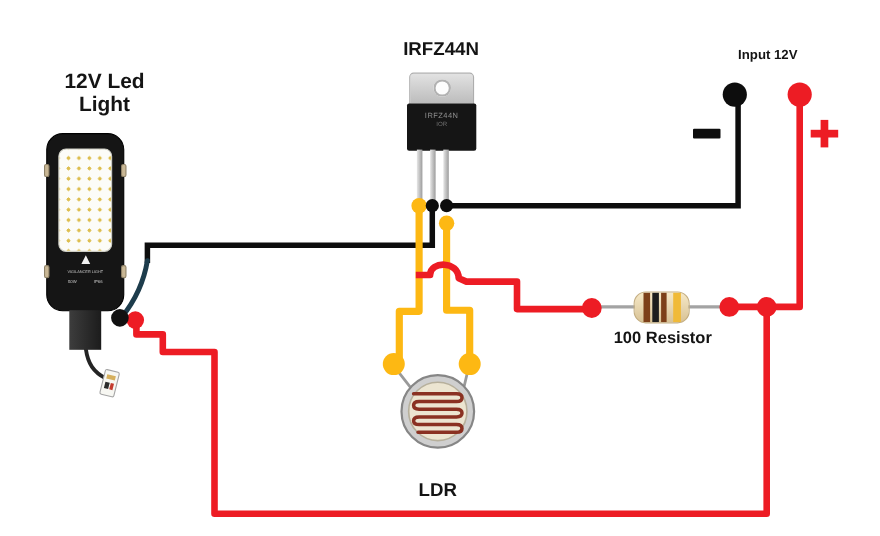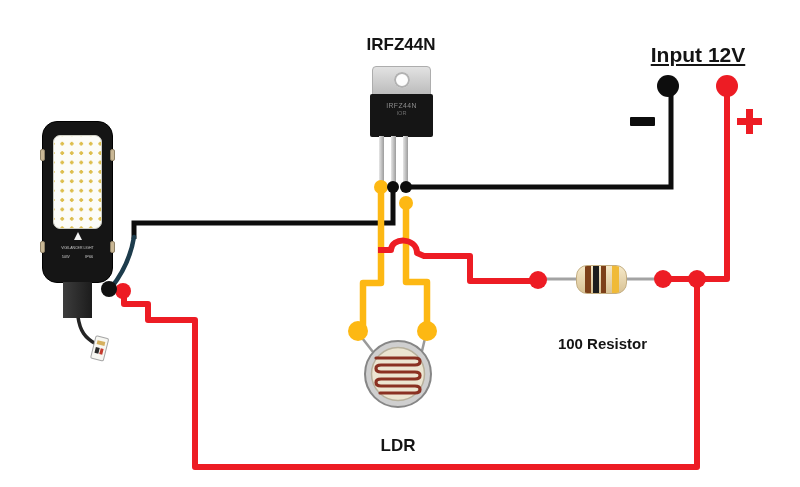--- a/index.html
+++ b/index.html
@@ -7,22 +7,22 @@
           font-family:"Liberation Sans",sans-serif;}
   .abs{position:absolute;}
   svg.layer{position:absolute;left:0;top:0;pointer-events:none;}
   #wires{z-index:1;}
   #nodes{z-index:3;}
   .comp{z-index:2;}
 
   .lbl{position:absolute;z-index:2;font-weight:bold;color:#141414;text-align:center;}
   .lbl-led{left:30px;top:64px;width:130px;font-size:19px;line-height:21px;}
   .lbl-mosfet{left:341px;top:35px;width:120px;font-size:17px;}
-  .lbl-input{left:640px;top:43px;width:116px;font-size:21px;text-decoration:underline;}
-  .lbl-resistor{left:540px;top:299px;width:125px;font-size:15px;margin-top:36px;}
+  .lbl-input{left:640px;top:43px;width:116px;font-size:12px;}
+  .lbl-resistor{left:540px;top:299px;width:125px;font-size:15px;}
   .lbl-ldr{left:359px;top:436px;width:78px;font-size:17px;}
 
   
   .lamp{left:42px;top:121px;width:71px;height:162px;background:#151515;border-radius:15px;
         border:1px solid #000;box-sizing:border-box;}
   .lamp-panel{left:10px;top:13px;width:49px;height:94px;background-color:#fcfcf8;
         border-radius:7px;border:1px solid #cfcfc5;box-sizing:border-box;
         background-image:radial-gradient(circle,#ddbe4e 1.6px,rgba(0,0,0,0) 1.9px);
         background-size:9.5px 9.4px;background-position:3.5px 3px;}
   .lamp-logo{left:50%;top:110px;margin-left:-4px;width:0;height:0;
@@ -95,20 +95,24 @@
 
     <path d="M 381 186 V 283 H 363 V 331" stroke="#fdb813" stroke-width="6.5" fill="none" stroke-linejoin="round"></path>
     <path d="M 406 202 V 282 H 427 V 331" stroke="#fdb813" stroke-width="6.5" fill="none" stroke-linejoin="round"></path>
 
     <path d="M 378 250 H 391 C 391 237 417 237 417 253 L 424 256 H 470 V 281 H 545" stroke="#ed1c24" stroke-width="6" fill="none" stroke-linejoin="round"></path>
     <path d="M 660 279 H 700" stroke="#ed1c24" stroke-width="6" fill="none"></path>
     <path d="M 727 88 V 279 H 694" stroke="#ed1c24" stroke-width="6" fill="none" stroke-linejoin="round"></path>
     <path d="M 697 274 V 467 H 195 V 320 H 148 V 304 H 124 V 290" stroke="#ed1c24" stroke-width="6" fill="none" stroke-linejoin="round"></path>
   </svg>
 
+  <div class="lbl lbl-led">
+    <span>12V Led</span><br>
+    <span>Light</span>
+  </div>
 
   <div class="abs comp lamp">
     <div class="abs lamp-panel"></div>
     <div class="abs lamp-logo"></div>
     <div class="abs lamp-brand">VIGILANCER LIGHT</div>
     <div class="abs lamp-specs">
       <span>50W</span>
       <span>IP66</span>
     </div>
     <div class="abs clip" style="left:-3px;top:27px;"></div>

